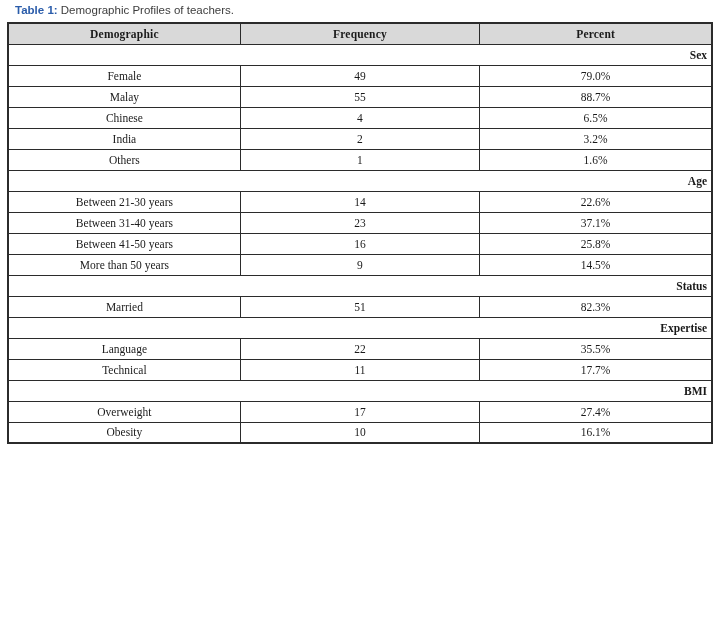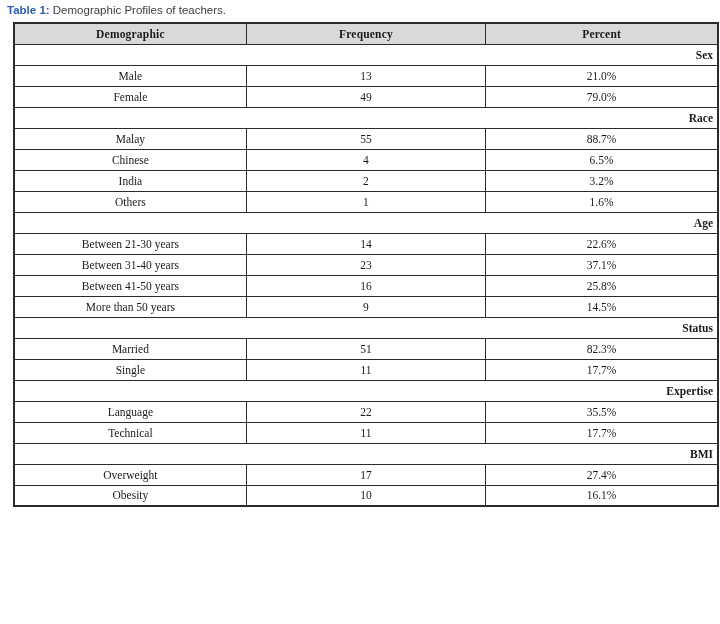--- a/index.html
+++ b/index.html
@@ -14,24 +14,25 @@
   .caption {
     margin: 3px 0 5px 7px;
     font-family: "Liberation Sans", sans-serif;
     font-size: 11.5px;
     line-height: 14px;
     color: #3d3d3d;
   }
   .caption .caption-label {
     color: #2a5caa;
     font-weight: bold;
+    margin-left: 8px;
   }
   table.demo-table {
     border-collapse: collapse;
-    margin-left: 13px;
+    margin-left: 7px;
     width: 706px;
     table-layout: fixed;
     font-family: "Liberation Serif", serif;
     font-size: 11.5px;
     color: #1a1a1a;
     border: 2px solid #2b2b2b;
   }
   table.demo-table th,
   table.demo-table td {
     border: 1px solid #2b2b2b;
@@ -70,31 +71,23 @@
       <th>Demographic</th>
       <th>Frequency</th>
       <th>Percent</th>
     </tr>
   </thead>
   <tbody>
       <tr>
         <td colspan="3" class="section-cell">Sex</td>
       </tr>
       <tr>
-        <td>Male</td>
-        <td>13</td>
-        <td>21.0%</td>
-      </tr>
-      <tr>
         <td>Female</td>
         <td>49</td>
         <td>79.0%</td>
-      </tr>
-      <tr>
-        <td colspan="3" class="section-cell">Race</td>
       </tr>
       <tr>
         <td>Malay</td>
         <td>55</td>
         <td>88.7%</td>
       </tr>
       <tr>
         <td>Chinese</td>
         <td>4</td>
         <td>6.5%</td>
@@ -134,25 +127,20 @@
       </tr>
       <tr>
         <td colspan="3" class="section-cell">Status</td>
       </tr>
       <tr>
         <td>Married</td>
         <td>51</td>
         <td>82.3%</td>
       </tr>
       <tr>
-        <td>Single</td>
-        <td>11</td>
-        <td>17.7%</td>
-      </tr>
-      <tr>
         <td colspan="3" class="section-cell">Expertise</td>
       </tr>
       <tr>
         <td>Language</td>
         <td>22</td>
         <td>35.5%</td>
       </tr>
       <tr>
         <td>Technical</td>
         <td>11</td>

